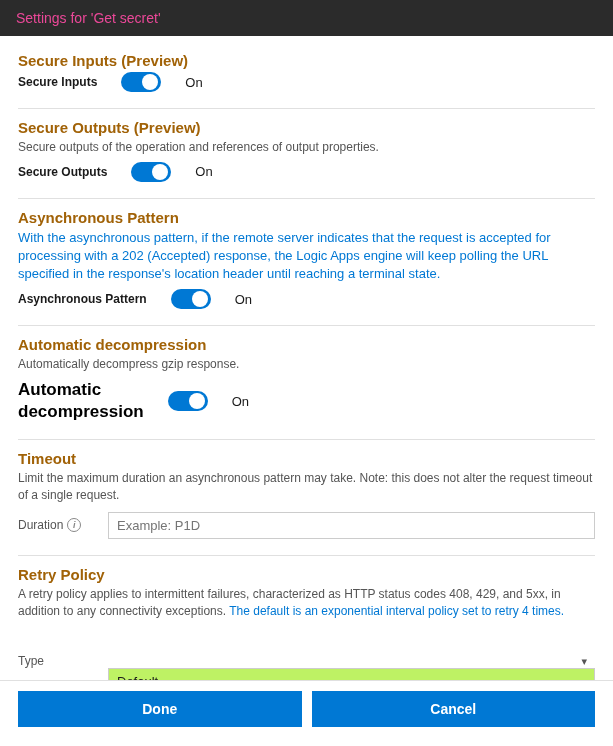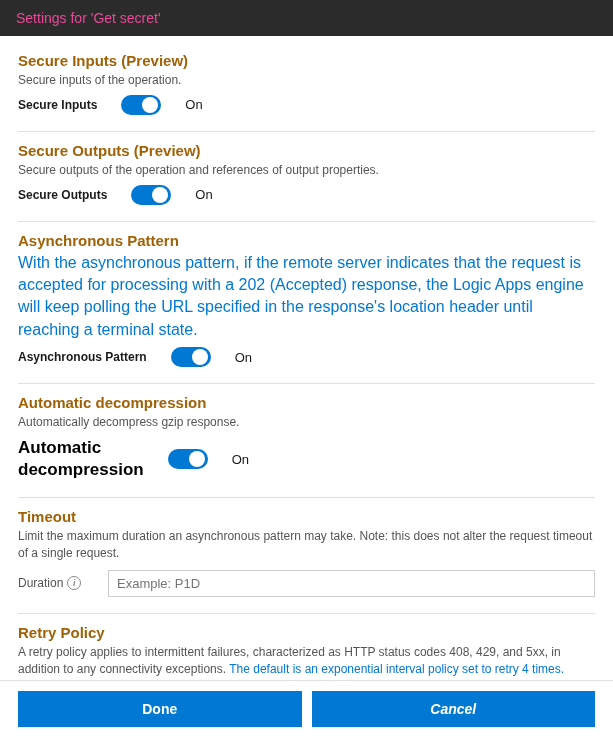--- a/index.html
+++ b/index.html
@@ -186,44 +186,42 @@
     }
     .btn-cancel {
       flex: 1;
       padding: 10px;
       background: #0078d4;
       color: #fff;
       border: none;
       font-size: 14px;
       font-weight: 600;
       cursor: pointer;
-      font-style: italic;
     }
     .async-desc {
-      font-size: 16px;
+      font-size: 13px;
       color: #555;
       line-height: 1.4;
       margin-bottom: 6px;
     }
     .async-desc span {
       color: #0078d4;
     }
   </style>
 </head>
 <body>
 
 <div class="title-bar">
   <span>Settings for 'Get secret'</span>
 </div>
 
 <div class="content">
 
   <div class="section">
     <div class="section-title">Secure Inputs (Preview)</div>
-    <div class="section-desc">Secure inputs of the operation.</div>
     <div class="toggle-row">
       <span class="toggle-label">Secure Inputs</span>
       <label class="toggle">
         <input type="checkbox" checked="" style="">
         <span class="toggle-slider"></span>
       </label>
       <span class="toggle-on-text">On</span>
     </div>
   </div>
 

